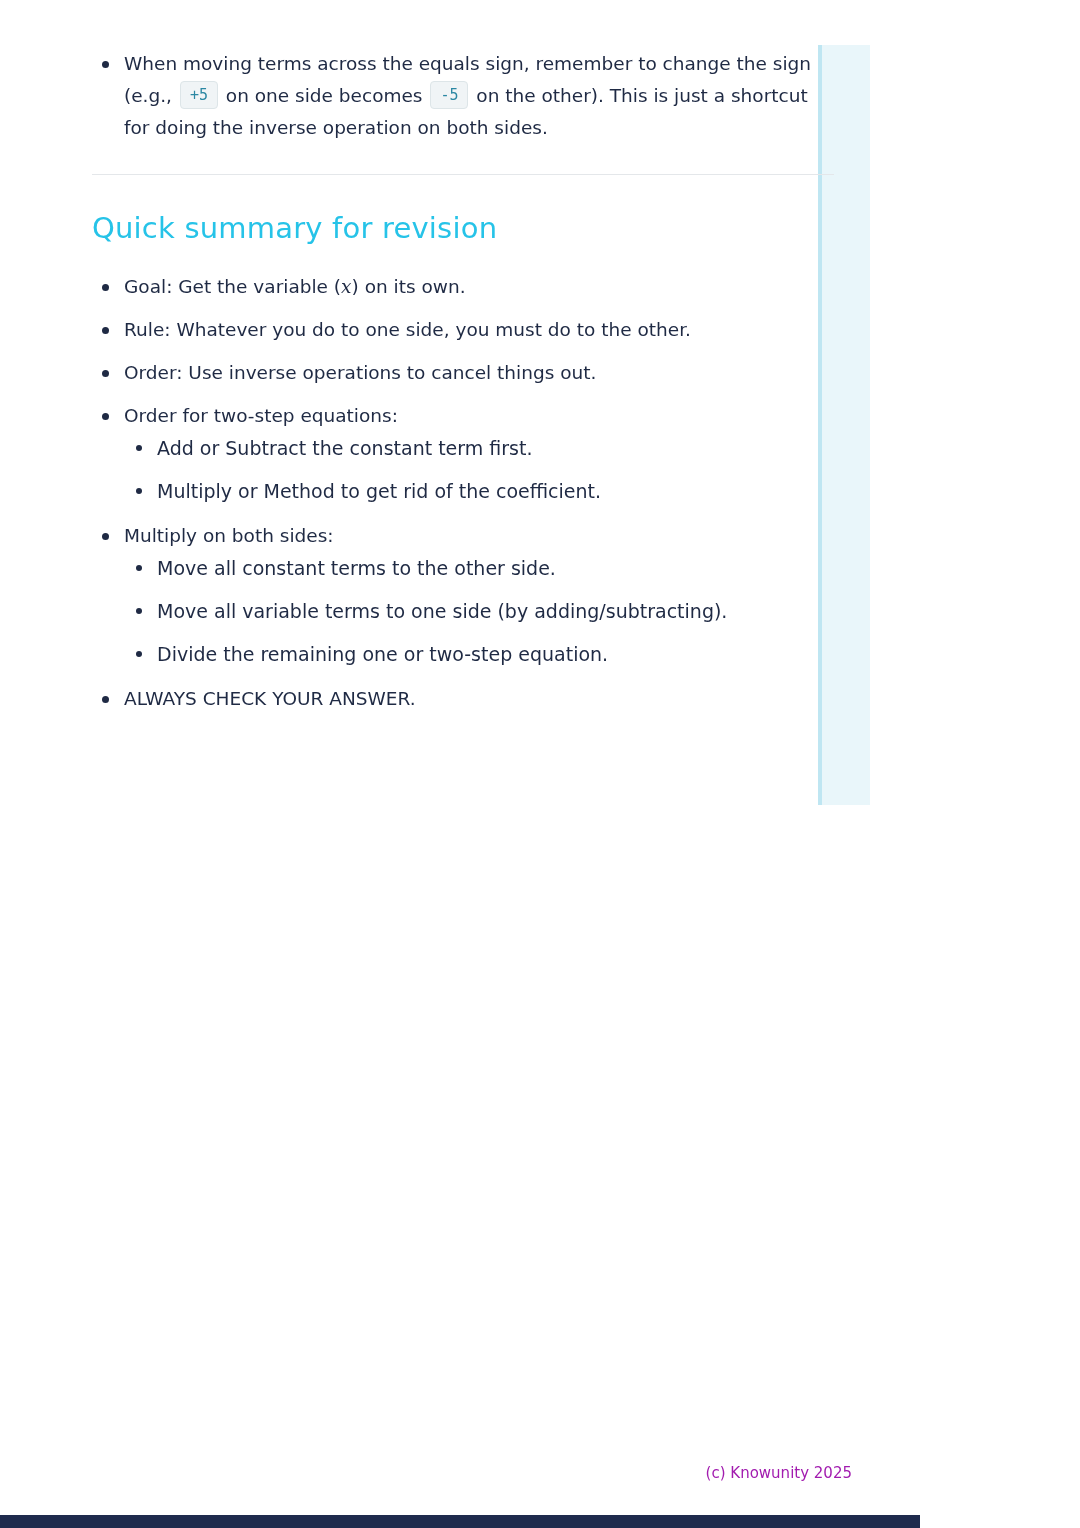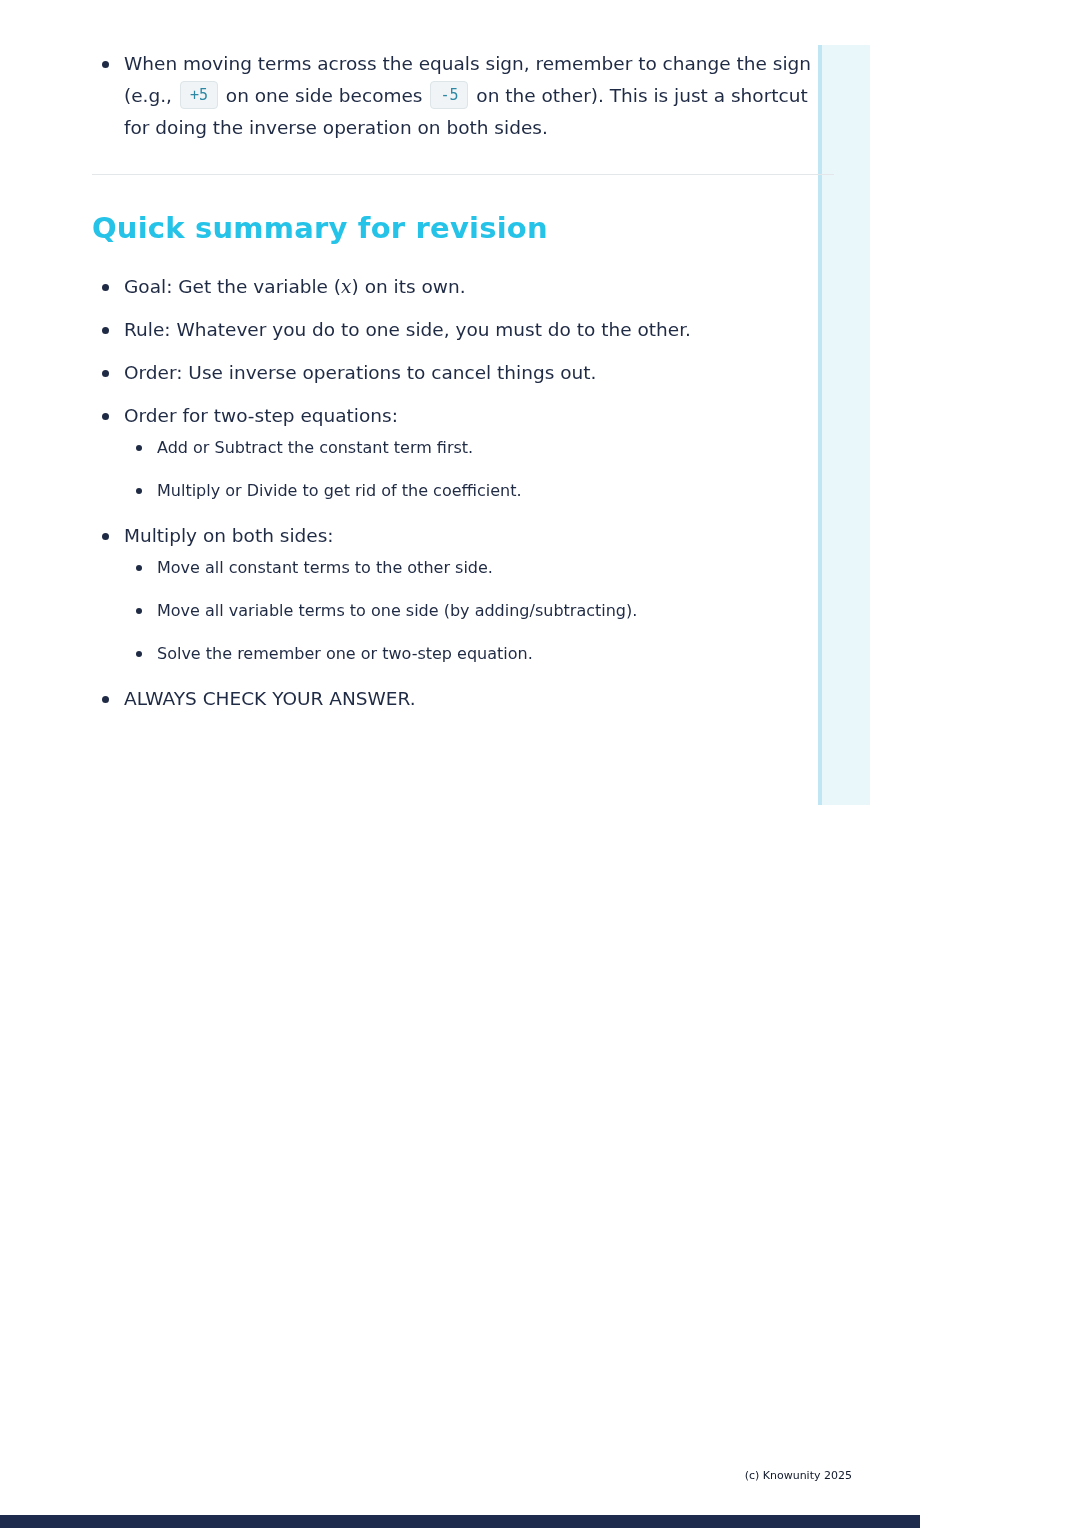--- a/index.html
+++ b/index.html
@@ -43,21 +43,21 @@
     top: 13px;
     width: 7px;
     height: 7px;
     border-radius: 50%;
     background: var(--body-text, #1f2a44);
   }
   .sub-list { list-style: none; margin: 0 0 13px 0; }
   .sub-list > li {
     position: relative;
     padding-left: 33px;
-    font-size: 16px;
+    font-size: 19px;
     line-height: 32px;
     margin-bottom: 11px;
   }
   .sub-list > li::before {
     content: "";
     position: absolute;
     left: 12px;
     top: 13px;
     width: 6px;
     height: 6px;
@@ -80,35 +80,35 @@
   .divider {
     border: none;
     border-top: 1px solid #e4e7ea;
     margin: 30px 0 0 0;
     width: 742px;
   }
   .section-heading {
     margin-top: 36px;
     margin-bottom: 26px;
     font-size: 29px;
-    font-weight: 700;
+    font-weight: 400;
     color: var(--heading, #26c3e8);
     letter-spacing: 0.2px;
   }
   .label { font-weight: 400; }
   .mathvar {
     font-family: "DejaVu Serif", "Liberation Serif", serif;
     font-style: italic;
   }
   .footer-credit {
     position: absolute;
     right: 68px;
     bottom: 46px;
-    font-size: 11px;
-    color: #0f172a;
+    font-size: 15px;
+    color: #a21caf;
   }
   .bottom-bar {
     position: absolute;
     left: 0;
     bottom: 0;
     width: 100%;
     height: 13px;
     background: var(--bottom-bar, #1f2b4d);
   }
 </style>
@@ -142,30 +142,30 @@
       </li>
 
       <li>
         <strong class="label">Order:</strong><span> Use inverse operations to cancel things out.</span>
       </li>
 
       <li>
         <strong class="label">Order for two-step equations:</strong>
         <ul class="sub-list">
           <li><span>Add or Subtract the constant term first.</span></li>
-          <li><span>Multiply or Divide to get rid of the coefficient.</span></li>
+          <li><span>Multiply or Method to get rid of the coefficient.</span></li>
         </ul>
       </li>
 
       <li>
         <strong class="label">Multiply on both sides:</strong>
         <ul class="sub-list">
           <li><span>Move all constant terms to the other side.</span></li>
           <li><span>Move all variable terms to one side (by adding/subtracting).</span></li>
-          <li><span>Solve the remember one or two-step equation.</span></li>
+          <li><span>Divide the remaining one or two-step equation.</span></li>
         </ul>
       </li>
 
       <li>
         <strong class="label">ALWAYS CHECK YOUR ANSWER.</strong>
       </li>
 
     </ul>
 
   </div>

